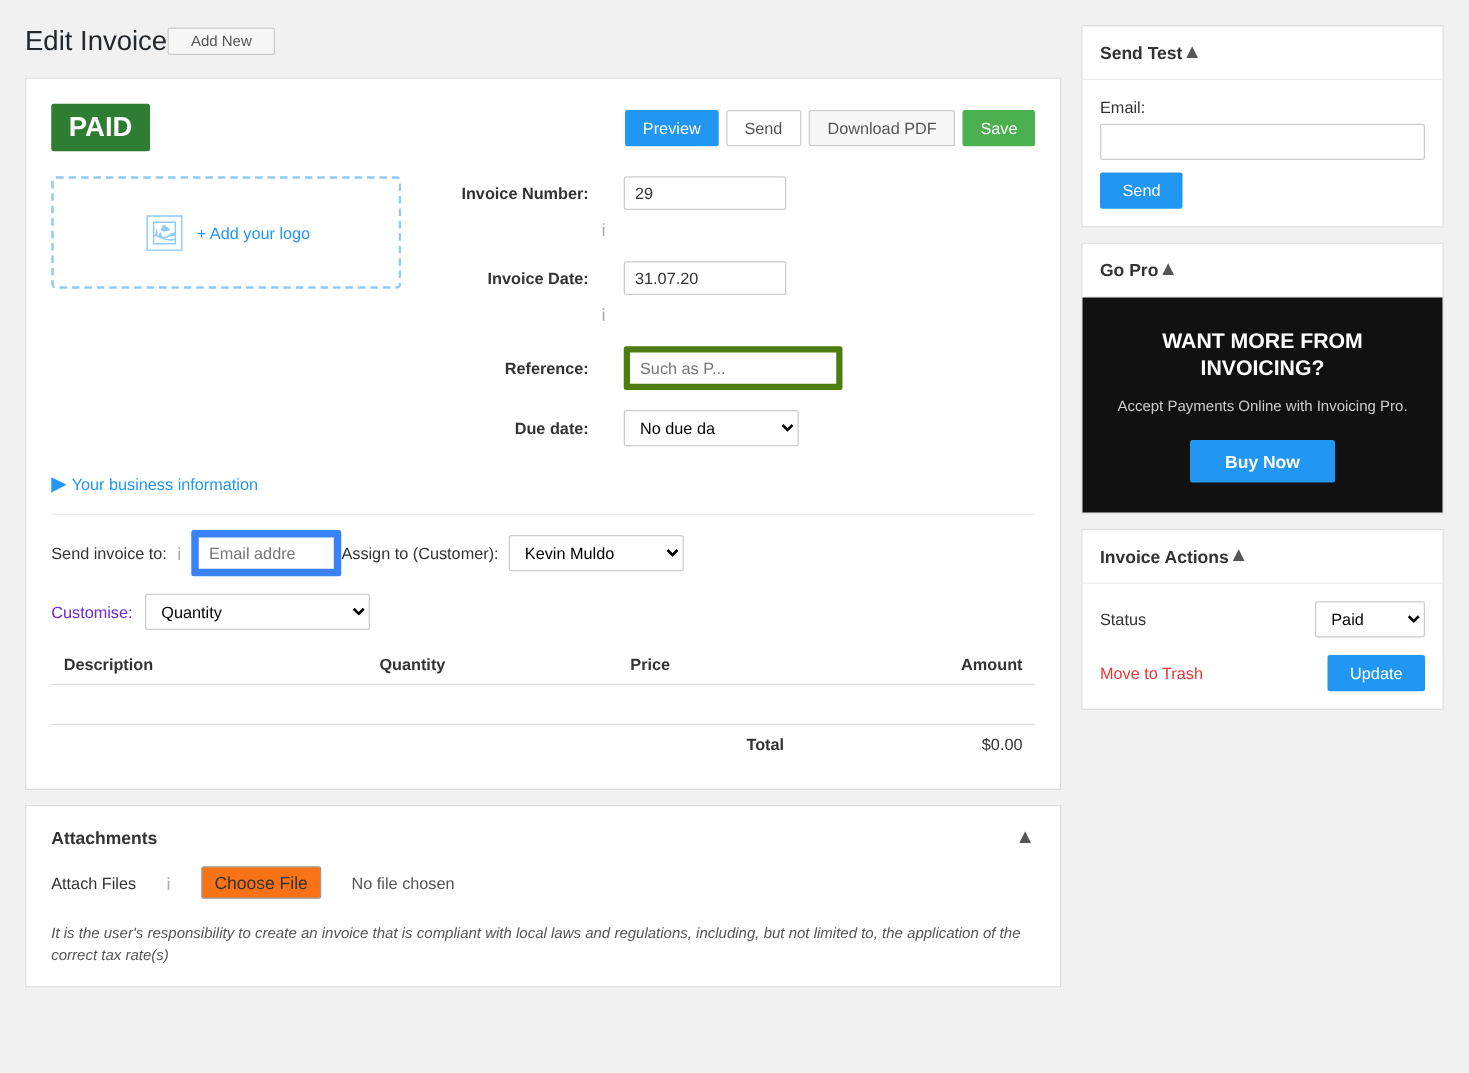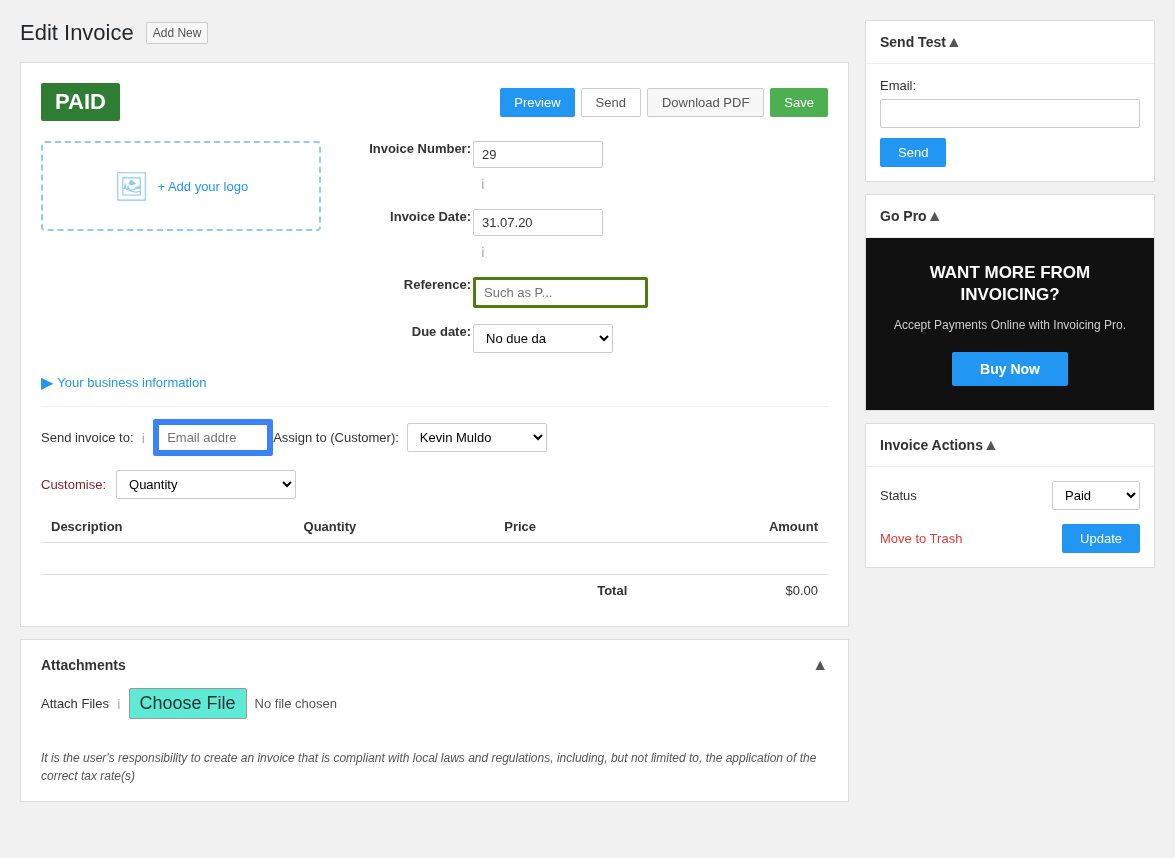--- a/index.html
+++ b/index.html
@@ -19,30 +19,29 @@
     .main-column {
       flex: 1;
       display: flex;
       flex-direction: column;
       gap: 12px;
     }
     
     .page-header {
       display: flex;
       align-items: center;
-      gap: 12px;
       margin-bottom: 4px;
     }
     .page-title {
       font-size: 22px;
       font-weight: 400;
       color: #23282d;
     }
     .add-new-btn {
-      padding: 3px 6px;
+      padding: 3px 18px;
       font-size: 12px;
       border: 1px solid #ccc;
       background: #f7f7f7;
       cursor: pointer;
       color: #555;
       border-radius: 2px;
     }
 
     
     .invoice-card {
@@ -133,39 +132,40 @@
       color: #90caf9;
     }
     .fields-area {
       flex: 1;
       display: flex;
       flex-direction: column;
       gap: 16px;
     }
     .field-row {
       display: flex;
-      gap: 2px;
+      align-items: center;
+      gap: 28px;
     }
     .field-label {
       text-align: right;
       width: 130px;
       font-weight: 600;
       color: #333;
       font-size: 13px;
     }
     .field-input {
       border: 1px solid #ccc;
       padding: 5px 8px;
       font-size: 13px;
       width: 130px;
       border-radius: 2px;
       color: #333;
     }
     .field-input-wide {
-      border: 3px solid #4d7c0f;
+      border: 5px solid #4d7c0f;
       padding: 5px 8px;
       font-size: 13px;
       width: 175px;
       border-radius: 2px;
       color: #999;
     }
     .field-info {
       color: #aaa;
       font-size: 14px;
       cursor: default;
@@ -231,21 +231,21 @@
     }
     .assign-label { color: #333; font-size: 13px; }
 
     
     .customise-row {
       display: flex;
       align-items: center;
       gap: 10px;
       margin-bottom: 12px;
     }
-    .customise-label { color: #7f1d1d; font-size: 13px; text-align: center; }
+    .customise-label { color: #6d28d9; font-size: 13px; text-align: center; }
     .customise-select {
       border: 1px solid #ccc;
       padding: 5px 8px;
       font-size: 13px;
       width: 180px;
       border-radius: 2px;
       background: #fff;
       cursor: pointer;
     }
 
@@ -292,31 +292,31 @@
     }
     .attachments-title {
       font-size: 14px;
       font-weight: 600;
       color: #333;
     }
     .collapse-icon { cursor: pointer; color: #555; font-size: 16px; }
     .attach-row {
       display: flex;
       align-items: center;
-      gap: 8px;
-      margin-bottom: 30px;
+      gap: 24px;
+      margin-bottom: 18px;
     }
     .attach-label { color: #333; font-size: 13px; }
     .file-input-label {
       display: inline-block;
       border: 1px solid #999;
-      background: #5eead4;
+      background: #f97316;
       padding: 4px 10px;
       cursor: pointer;
-      font-size: 18px;
+      font-size: 14px;
       border-radius: 2px;
     }
     .file-chosen { color: #555; font-size: 13px; }
     .disclaimer-text {
       font-style: italic;
       color: #555;
       font-size: 12px;
       line-height: 1.5;
     }
 

